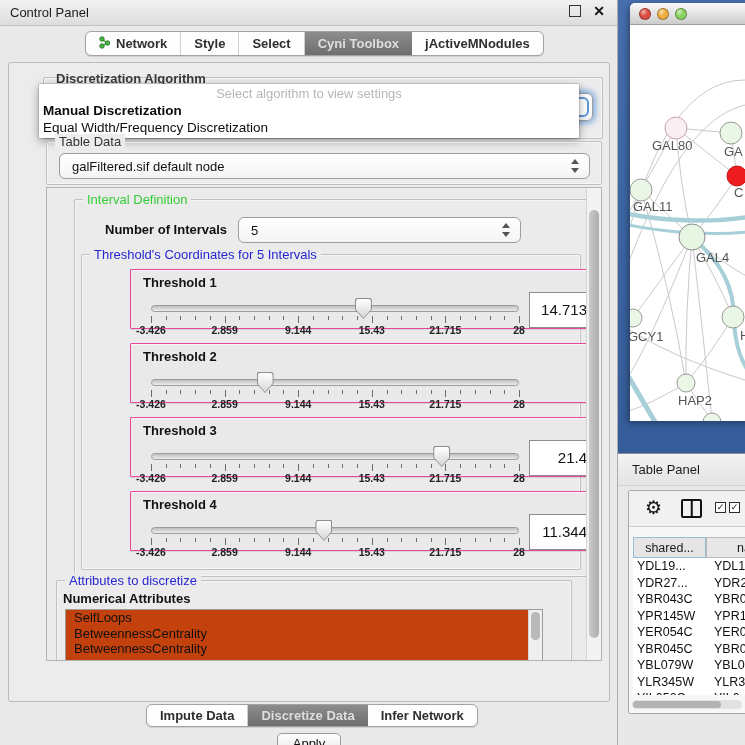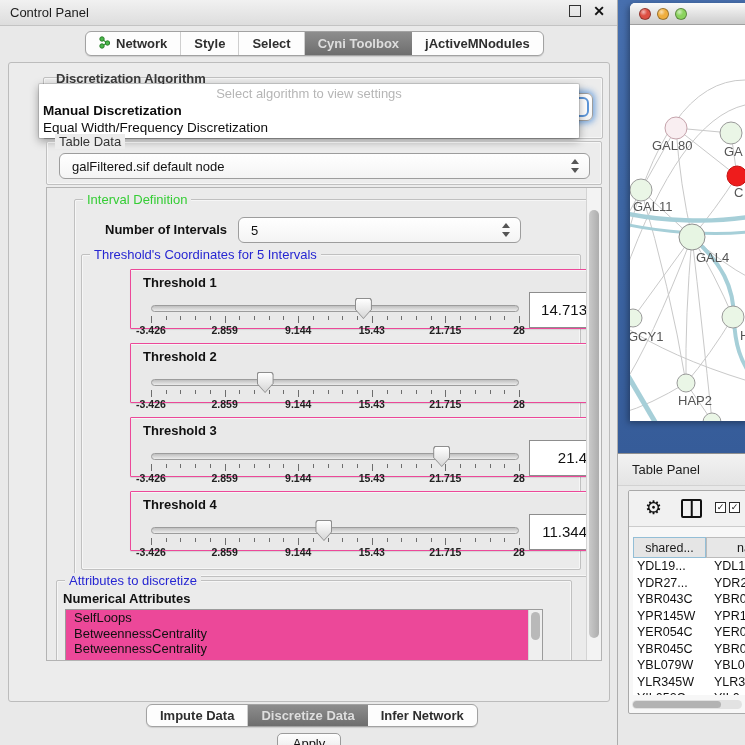--- a/index.html
+++ b/index.html
@@ -62,21 +62,21 @@
   .thumb { position:absolute; top:0; width:17px; height:21px; clip-path:polygon(8% 0,92% 0,100% 10%,100% 55%,50% 100%,0 55%,0 10%); background:#8e8e8e; }
   .thumb .inner { position:absolute; left:1px; top:1px; width:15px; height:19px; clip-path:polygon(8% 0,92% 0,100% 10%,100% 55%,50% 100%,0 55%,0 10%); background:linear-gradient(#ffffff,#d6d6d6); }
   .tick { position:absolute; top:18px; width:1px; background:#6d6d6d; }
   .tick.minor { height:4px; }
   .tick.major { height:7px; }
   .ticklabel { position:absolute; top:26px; transform:translateX(-50%); font-size:10.5px; font-weight:bold; color:#222; white-space:nowrap; }
   .val-box { position:absolute; left:398px; top:22px; width:66px; height:36px; background:#fff; border:1px solid #8d8d8d; font-size:15px; color:#111; text-align:right; padding-right:7px; line-height:34px; }
 
   
   .num-attr { position:absolute; left:6px; top:10px; font-size:13px; font-weight:bold; color:#111; }
-  .attr-list { position:absolute; left:8px; top:28px; width:478px; height:86px; background:#ec4899; border:1px solid #9b9b9b; overflow:hidden; }
+  .attr-list { position:absolute; left:8px; top:28px; width:478px; height:86px; background:#c2410c; border:1px solid #9b9b9b; overflow:hidden; }
   .attr-item { font-size:13px; color:#111; padding-left:8px; height:15.5px; line-height:15.5px; white-space:nowrap; }
   .attr-scroll { position:absolute; right:0; top:0; width:14px; height:100%; background:#efefef; border-left:1px solid #d7d7d7; }
   .attr-thumb { position:absolute; left:2px; top:2px; width:9px; height:28px; background:#b9b9b9; border-radius:5px; }
 
   .apply-btn { position:absolute; left:268px; top:670px; width:64px; height:22px; background:linear-gradient(#fefefe,#e7e7e7); border:1px solid #9b9b9b; border-radius:5px; font-size:13px; color:#111; text-align:center; line-height:20px; }
 
   
   .desktop { position:absolute; left:618px; top:0; width:143px; height:453px; background:linear-gradient(180deg,#476fae 0%, #3d66a4 45%, #365c99 100%); }
   .net-frame { position:absolute; left:12px; top:3px; width:120px; height:418px; background:#fff; border-radius:5px 0 0 0; box-shadow:-2px 2px 6px rgba(0,0,0,.35); overflow:hidden; }
   .net-titlebar { position:absolute; left:0; top:0; width:100%; height:22px; background:linear-gradient(#fafafa,#cccccc); border-bottom:1px solid #9f9f9f; border-radius:5px 0 0 0; }

